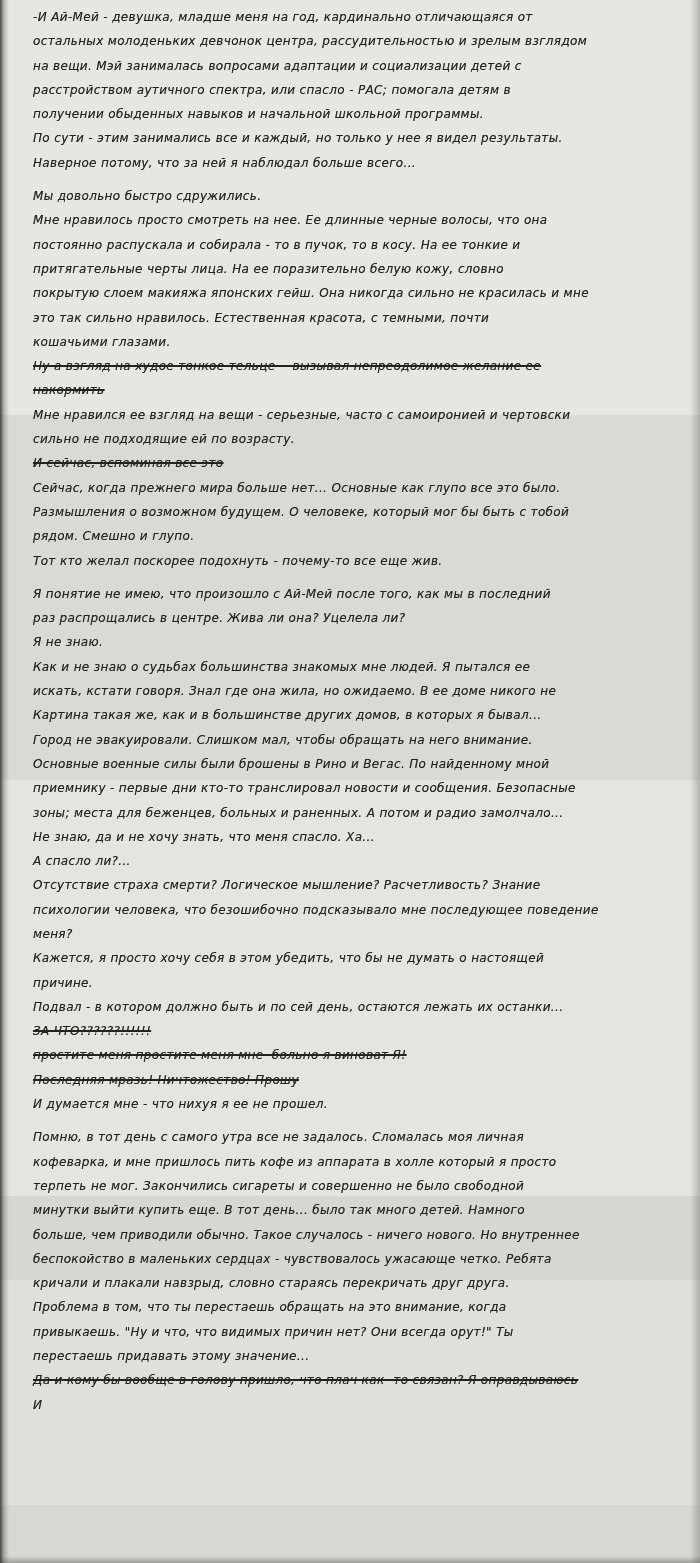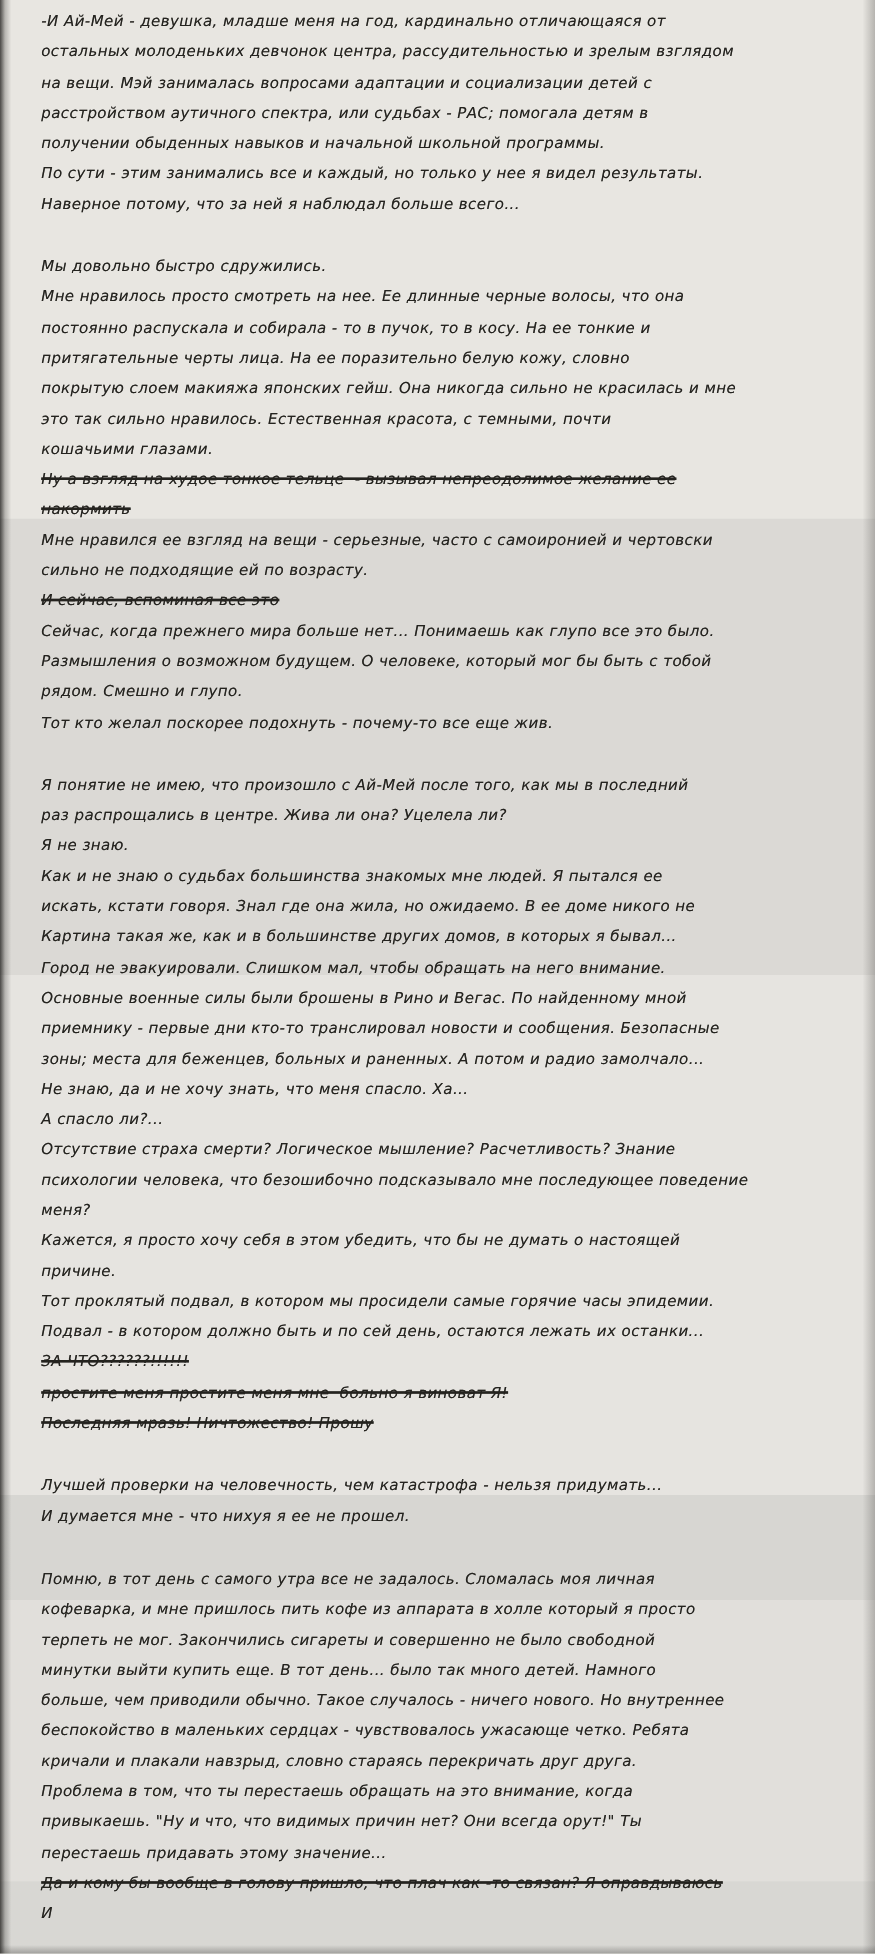--- a/index.html
+++ b/index.html
@@ -51,21 +51,21 @@
     font-style: italic;
     font-size: 12px;
     line-height: 24.3px;
     height: 24.3px;
     letter-spacing: 0.35px;
     color: #24231f;
     text-shadow: 0 0 0.4px rgba(36,35,31,0.55);
     overflow: visible;
   }
   .line.gap {
-    margin-top: 26px;
+    margin-top: 9px;
   }
   .line.strike {
     text-decoration: line-through;
     text-decoration-thickness: 1.8px;
   }
 </style>
 </head>
 <body>
 
 <div class="page">
@@ -77,63 +77,61 @@
       <div class="band" style="top: 1280px; height: 225px; background: rgb(225, 223, 219);"></div>
       <div class="band" style="top: 1505px; height: 58px; background: rgb(216, 215, 211);"></div>
     </div>
   <div class="edge left"></div>
   <div class="edge right"></div>
   <div class="edge bottom"></div>
   <div class="text">
       <div class="line">-И Ай-Мей - девушка, младше меня на год, кардинально отличающаяся от</div>
       <div class="line">остальных молоденьких девчонок центра, рассудительностью и зрелым взглядом</div>
       <div class="line">на вещи. Мэй занималась вопросами адаптации и социализации детей с</div>
-      <div class="line">расстройством аутичного спектра, или судьбах - РАС; помогала детям в</div>
+      <div class="line">расстройством аутичного спектра, или спасло - РАС; помогала детям в</div>
       <div class="line">получении обыденных навыков и начальной школьной программы.</div>
       <div class="line">По сути - этим занимались все и каждый, но только у нее я видел результаты.</div>
       <div class="line">Наверное потому, что за ней я наблюдал больше всего...</div>
       <div class="line gap">Мы довольно быстро сдружились.</div>
       <div class="line">Мне нравилось просто смотреть на нее. Ее длинные черные волосы, что она</div>
       <div class="line">постоянно распускала и собирала - то в пучок, то в косу. На ее тонкие и</div>
       <div class="line">притягательные черты лица. На ее поразительно белую кожу, словно</div>
       <div class="line">покрытую слоем макияжа японских гейш. Она никогда сильно не красилась и мне</div>
       <div class="line">это так сильно нравилось. Естественная красота, с темными, почти</div>
       <div class="line">кошачьими глазами.</div>
       <div class="line strike">Ну а взгляд на худое тонкое тельце  - вызывал непреодолимое желание ее</div>
       <div class="line strike">накормить</div>
       <div class="line">Мне нравился ее взгляд на вещи - серьезные, часто с самоиронией и чертовски</div>
       <div class="line">сильно не подходящие ей по возрасту.</div>
       <div class="line strike">И сейчас, вспоминая все это</div>
-      <div class="line">Сейчас, когда прежнего мира больше нет... Понимаешь как глупо все это было.</div>
+      <div class="line">Сейчас, когда прежнего мира больше нет... Основные как глупо все это было.</div>
       <div class="line">Размышления о возможном будущем. О человеке, который мог бы быть с тобой</div>
       <div class="line">рядом. Смешно и глупо.</div>
       <div class="line">Тот кто желал поскорее подохнуть - почему-то все еще жив.</div>
       <div class="line gap">Я понятие не имею, что произошло с Ай-Мей после того, как мы в последний</div>
       <div class="line">раз распрощались в центре. Жива ли она? Уцелела ли?</div>
       <div class="line">Я не знаю.</div>
       <div class="line">Как и не знаю о судьбах большинства знакомых мне людей. Я пытался ее</div>
       <div class="line">искать, кстати говоря. Знал где она жила, но ожидаемо. В ее доме никого не</div>
       <div class="line">Картина такая же, как и в большинстве других домов, в которых я бывал...</div>
       <div class="line">Город не эвакуировали. Слишком мал, чтобы обращать на него внимание.</div>
       <div class="line">Основные военные силы были брошены в Рино и Вегас. По найденному мной</div>
       <div class="line">приемнику - первые дни кто-то транслировал новости и сообщения. Безопасные</div>
       <div class="line">зоны; места для беженцев, больных и раненных. А потом и радио замолчало...</div>
       <div class="line">Не знаю, да и не хочу знать, что меня спасло. Ха...</div>
       <div class="line">А спасло ли?...</div>
       <div class="line">Отсутствие страха смерти? Логическое мышление? Расчетливость? Знание</div>
       <div class="line">психологии человека, что безошибочно подсказывало мне последующее поведение</div>
       <div class="line">меня?</div>
       <div class="line">Кажется, я просто хочу себя в этом убедить, что бы не думать о настоящей</div>
       <div class="line">причине.</div>
-      <div class="line">Тот проклятый подвал, в котором мы просидели самые горячие часы эпидемии.</div>
       <div class="line">Подвал - в котором должно быть и по сей день, остаются лежать их останки...</div>
       <div class="line strike">ЗА ЧТО??????!!!!!!</div>
       <div class="line strike">простите меня простите меня мне  больно я виноват Я!</div>
       <div class="line strike">Последняя мразь! Ничтожество! Прошу</div>
-      <div class="line gap">Лучшей проверки на человечность, чем катастрофа - нельзя придумать...</div>
       <div class="line">И думается мне - что нихуя я ее не прошел.</div>
       <div class="line gap">Помню, в тот день с самого утра все не задалось. Сломалась моя личная</div>
       <div class="line">кофеварка, и мне пришлось пить кофе из аппарата в холле который я просто</div>
       <div class="line">терпеть не мог. Закончились сигареты и совершенно не было свободной</div>
       <div class="line">минутки выйти купить еще. В тот день... было так много детей. Намного</div>
       <div class="line">больше, чем приводили обычно. Такое случалось - ничего нового. Но внутреннее</div>
       <div class="line">беспокойство в маленьких сердцах - чувствовалось ужасающе четко. Ребята</div>
       <div class="line">кричали и плакали навзрыд, словно стараясь перекричать друг друга.</div>
       <div class="line">Проблема в том, что ты перестаешь обращать на это внимание, когда</div>
       <div class="line">привыкаешь. "Ну и что, что видимых причин нет? Они всегда орут!" Ты</div>

